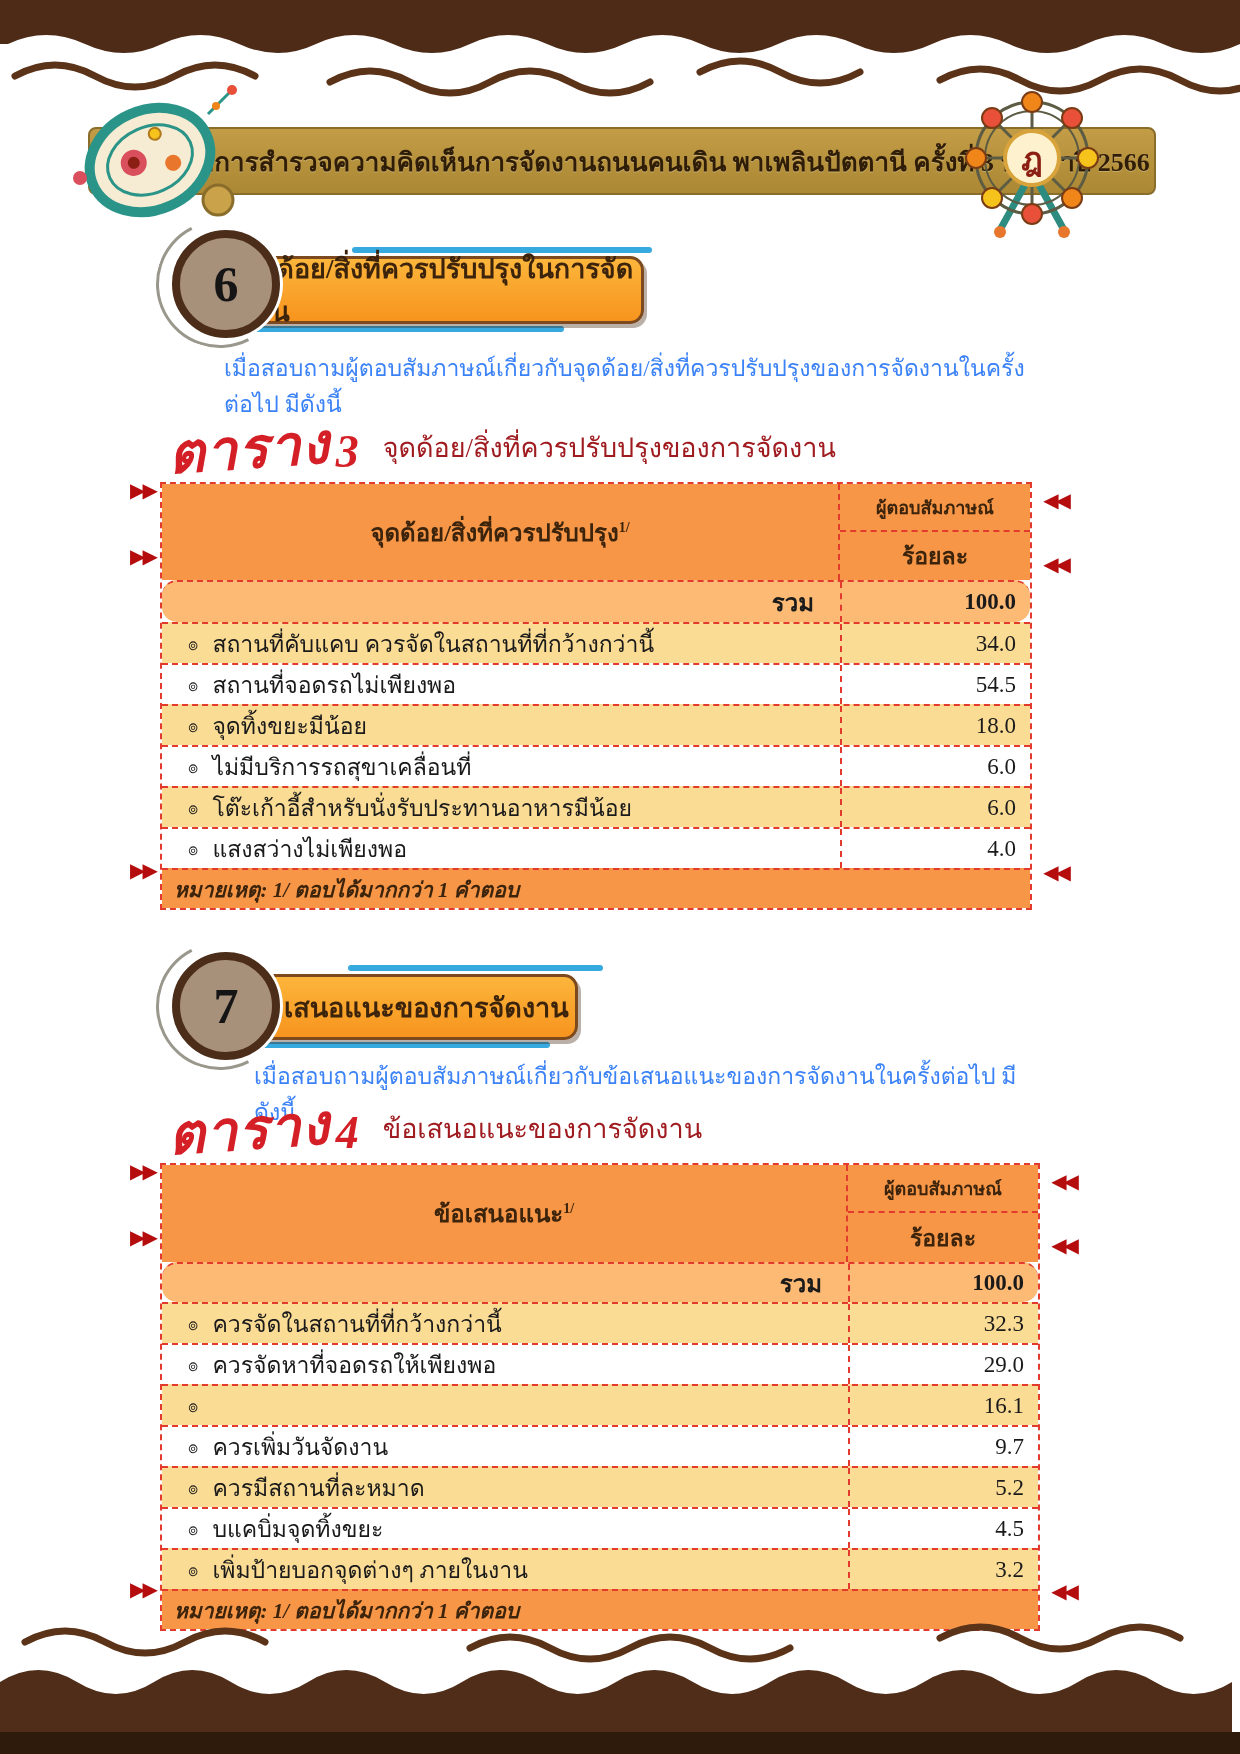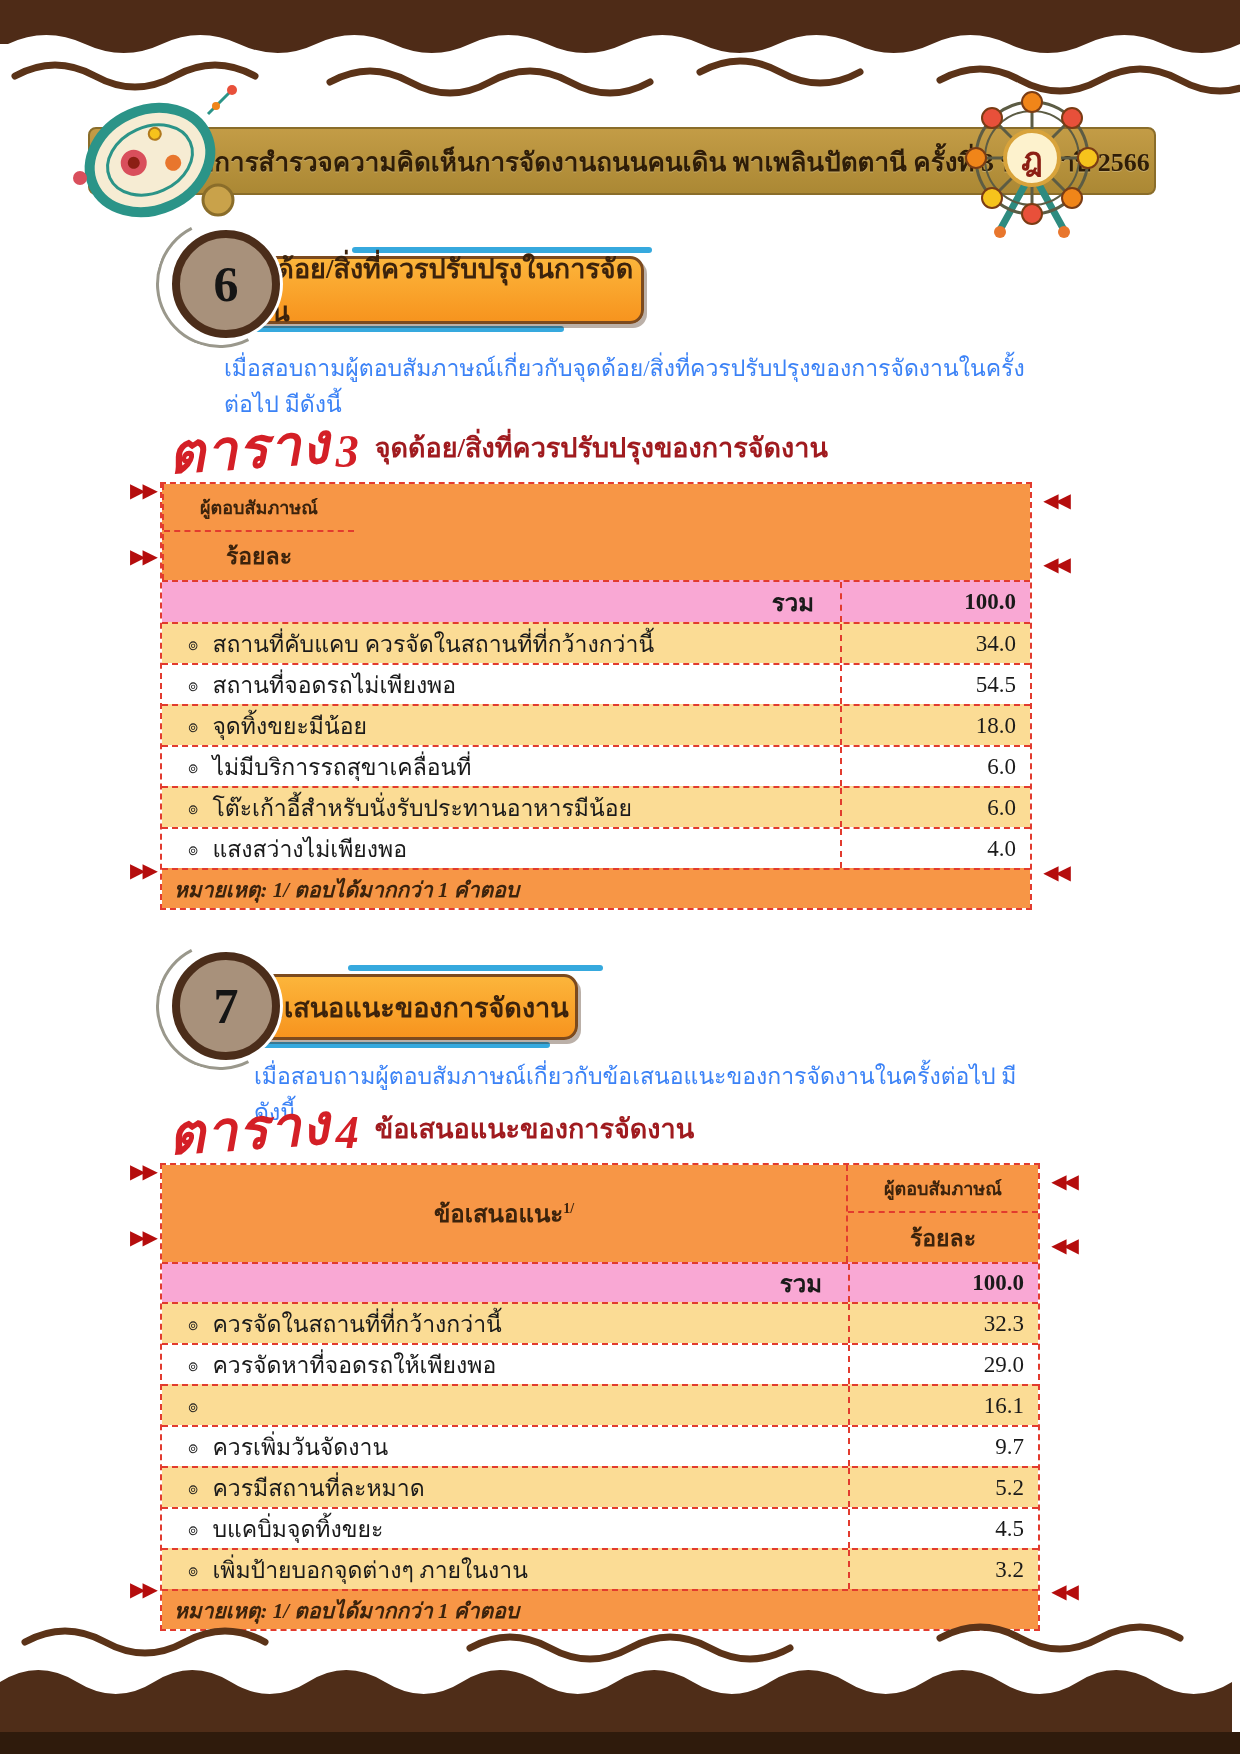--- a/index.html
+++ b/index.html
@@ -29,39 +29,39 @@
   .sec-banner .bt{font-size:27px;font-weight:bold;color:#3c230c;}
   .blue-line{position:absolute;height:6px;background:#36a9de;border-radius:3px;z-index:1;}
 
   .intro{position:absolute;font-size:23px;color:#3b82f6;}
 
   
   .tbl-title{position:absolute;display:flex;align-items:flex-end;height:62px;}
   .script-word{font-size:56px;line-height:56px;font-style:italic;font-weight:bold;color:#d41f26;
     display:inline-block;transform:rotate(-4deg);letter-spacing:1px;}
   .script-num{font-size:46px;line-height:50px;font-style:italic;font-weight:bold;color:#d41f26;margin-left:6px;}
-  .tbl-sub{font-size:27px;font-weight:bold;color:#a01b1f;margin-left:16px;padding-bottom:8px;}
+  .tbl-sub{font-size:27px;font-weight:normal;color:#a01b1f;margin-left:24px;padding-bottom:8px;}
 
   
   .tblwrap{position:absolute;}
   .tbl{border:2px dashed #e23b2e;background:#ffffff;}
   .thead{display:flex;background:#f79646;}
   .th-left{flex:1;display:flex;align-items:center;justify-content:center;
     font-size:24px;font-weight:bold;color:#3c230c;}
   .th-left sup{font-size:14px;font-weight:bold;}
   .th-right{width:190px;border-left:2px dashed #e23b2e;display:flex;flex-direction:column;}
   .th-r-top{height:46px;border-bottom:2px dashed #e23b2e;display:flex;align-items:center;justify-content:center;
     font-size:18px;font-weight:bold;color:#3c230c;}
   .th-r-bot{flex:1;display:flex;align-items:center;justify-content:center;
     font-size:23px;font-weight:bold;color:#3c230c;}
   .trow{display:flex;border-top:2px dashed #e23b2e;}
   .trow .lbl{flex:1;display:flex;align-items:center;font-size:23px;padding-left:26px;}
   .trow .val{width:190px;border-left:2px dashed #e23b2e;display:flex;align-items:center;justify-content:flex-end;
     padding-right:14px;box-sizing:border-box;font-size:23px;}
-  .trow.total{background:#f9a8d4;font-weight:bold;}
+  .trow.total{background:#fdba74;font-weight:bold;border-radius:15px;}
   .trow.total .lbl{justify-content:flex-end;padding-right:26px;font-size:24px;}
   .trow.yellow{background:#fbdc95;}
   .trow.white{background:#ffffff;}
   .bullet{font-size:17px;margin-right:14px;color:#1a1a1a;}
   .tfoot{border-top:2px dashed #e23b2e;background:#f79646;display:flex;align-items:center;
     font-size:21px;font-weight:bold;font-style:italic;color:#3c230c;padding-left:12px;}
 
   .marker{position:absolute;font-size:20px;font-weight:bold;color:#b50d0d;letter-spacing:-3px;z-index:5;}
 </style>
 </head>
@@ -141,20 +141,23 @@
 
   <div class="tbl-title" style="left:168px;top:415px;">
     <span class="script-word">ตาราง</span>
     <span class="script-num">3</span>
     <span class="tbl-sub">จุดด้อย/สิ่งที่ควรปรับปรุงของการจัดงาน</span>
   </div>
 
   <div class="tblwrap" style="left:160px;top:482px;width:872px;">
     <div class="tbl">
       <div class="thead" style="height:96px;">
+        <div class="th-left">
+          <span><span>จุดด้อย/สิ่งที่ควรปรับปรุง</span><sup>1/</sup></span>
+        </div>
         <div class="th-right">
           <div class="th-r-top">ผู้ตอบสัมภาษณ์</div>
           <div class="th-r-bot">ร้อยละ</div>
         </div>
       </div>
       <div class="trow total" style="height:40px;">
         <div class="lbl">รวม</div>
         <div class="val">100.0</div>
       </div>
       <div>

